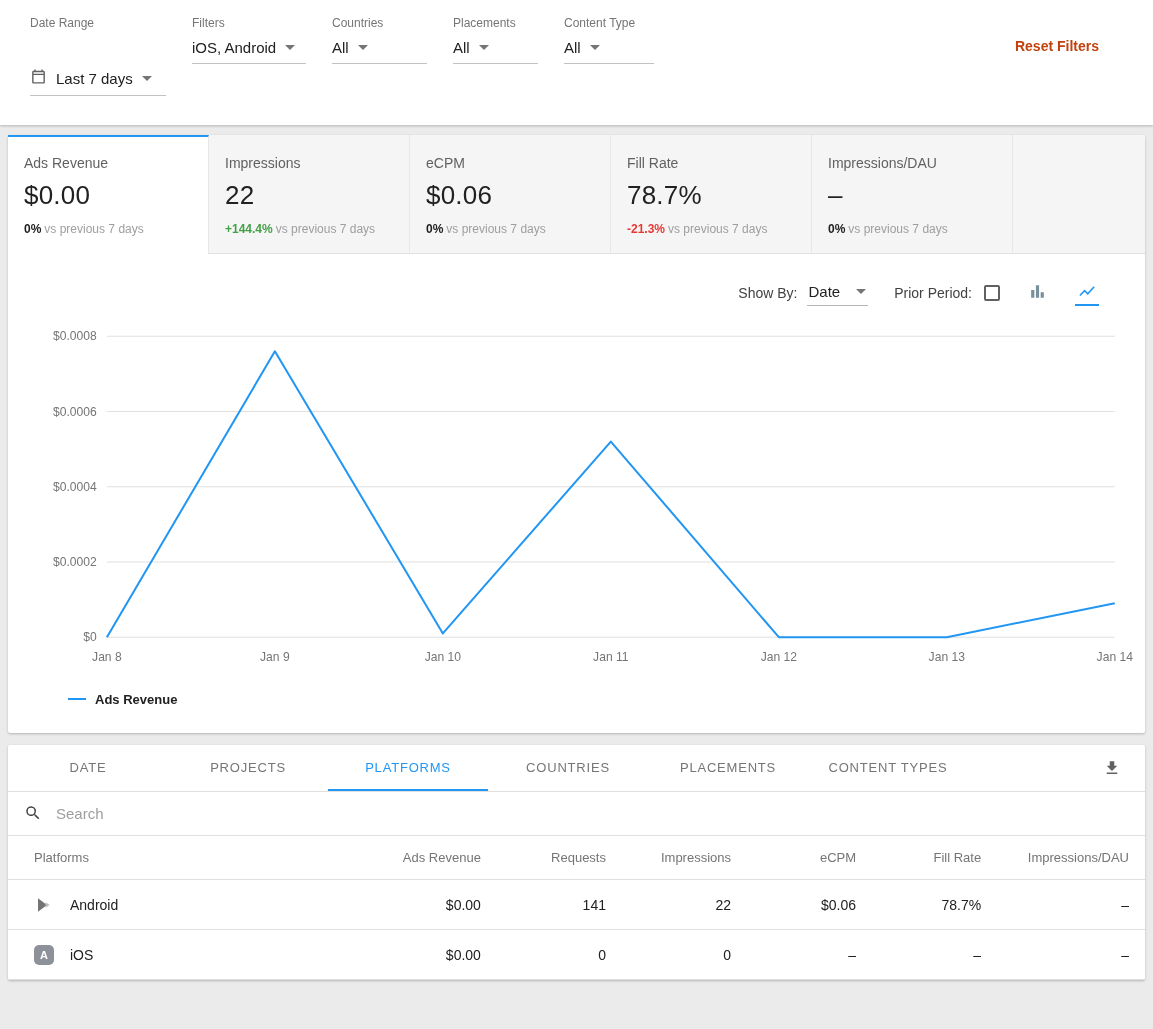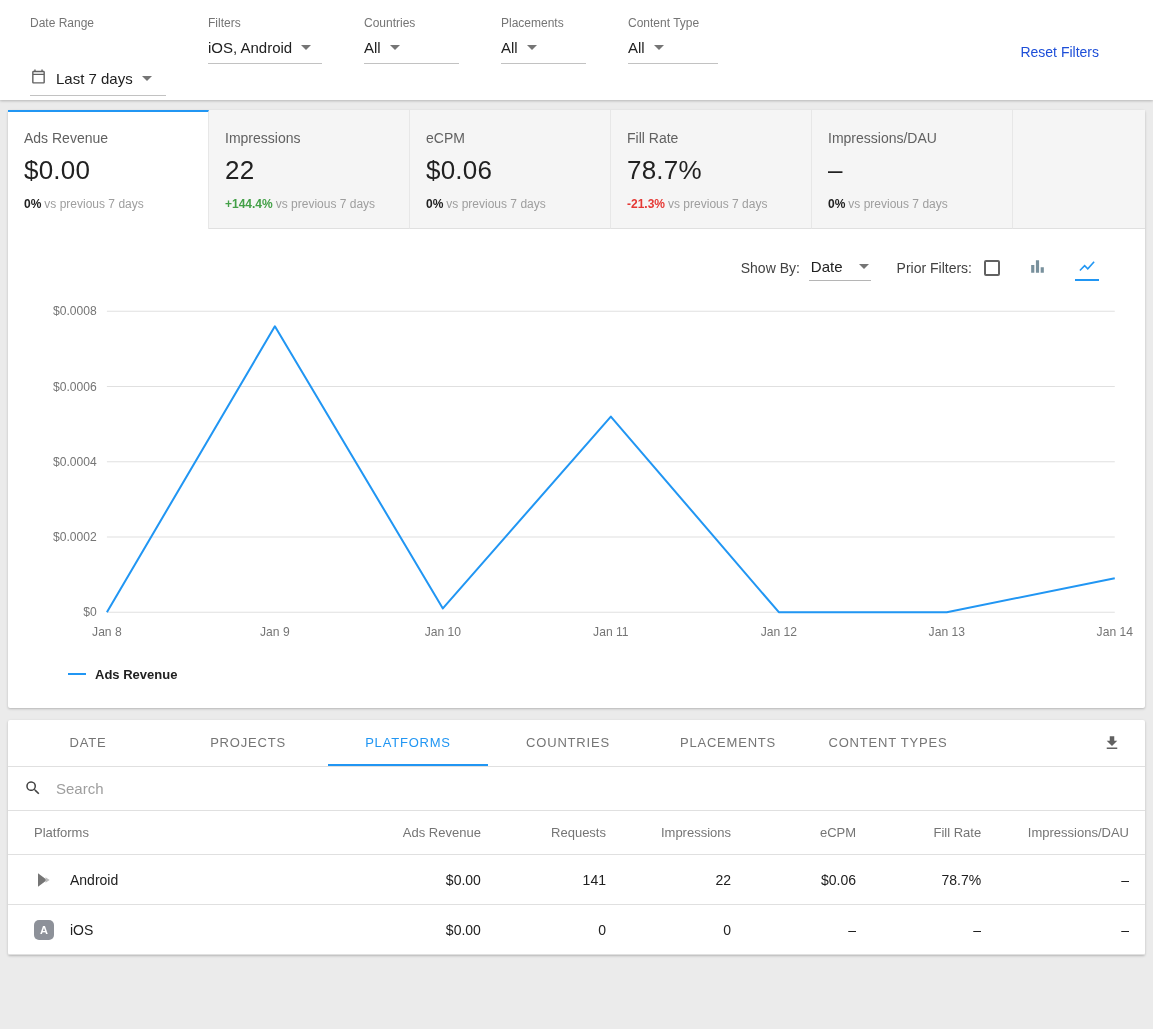--- a/index.html
+++ b/index.html
@@ -16,26 +16,25 @@
     color:#212121;
   }
   .card{
     background:#fff;
     box-shadow:0 1px 3px rgba(0,0,0,.14),0 1px 2px rgba(0,0,0,.10);
     border-radius:2px;
   }
 
   
   .filter-card{
-    height:100px;
+    height:125px;
     display:flex;
     align-items:flex-start;
     padding:16px 48px 16px 30px;
     border-radius:0;
-    gap:16px;
   }
   .filter-group{margin-right:26px;}
   .filter-label{font-size:12px;color:#757575;margin-bottom:7px;}
   .filter-control{
     display:flex;align-items:center;gap:9px;
     border-bottom:1px solid #c2c2c2;
     padding:2px 2px 7px 0;
     font-size:15px;color:#212121;cursor:pointer;
   }
   .filter-control.spread{}
@@ -44,24 +43,24 @@
   .w-countries{width:95px;}
   .w-placements{width:85px;}
   .w-content{width:90px;}
   .caret{
     width:0;height:0;
     border-left:5px solid transparent;border-right:5px solid transparent;
     border-top:5px solid #757575;
     flex:none;
   }
   .reset-filters{
-    margin-left:auto;margin-top:28px;margin-right:6px;
+    margin-left:auto;margin-top:22px;margin-right:6px;
     background:none;border:none;
-    font-size:14px;color:#1d4ed8;
-    font-family:inherit;cursor:default;
+    font-size:14px;color:#c2410c;
+    font-family:inherit;cursor:default;font-weight:bold;
   }
 
   
   .main-card{margin:10px 8px 0 8px;}
   .metric-tabs{display:flex;}
   .metric-tab{
     width:201px;height:119px;
     padding:20px 16px 0 16px;
     background:#f5f5f5;
     border-bottom:1px solid #e0e0e0;
@@ -255,21 +254,21 @@
     </div>
     <div class="filler"></div>
   </div>
 
   <div class="chart-controls">
     <span>Show By:</span>
     <span class="show-by-select">
       <span>Date</span>
       <span class="caret"></span>
     </span>
-    <span class="prior-label">Prior Filters:</span>
+    <span class="prior-label">Prior Period:</span>
     <span class="checkbox"></span>
     <span class="chart-type">
       <svg width="19" height="19" viewBox="0 0 24 24">
           <path fill="#78909c" d="M4 10h4v10H4zM10 4h4v16h-4zM16 13h4v7h-4z"></path>
         </svg>
     </span>
     <span class="chart-type active">
       <svg width="20" height="19" viewBox="0 0 24 24">
           <path fill="none" stroke="#2196f3" stroke-width="2" d="M3 17l6-6 4 4 8-9"></path>
         </svg>

